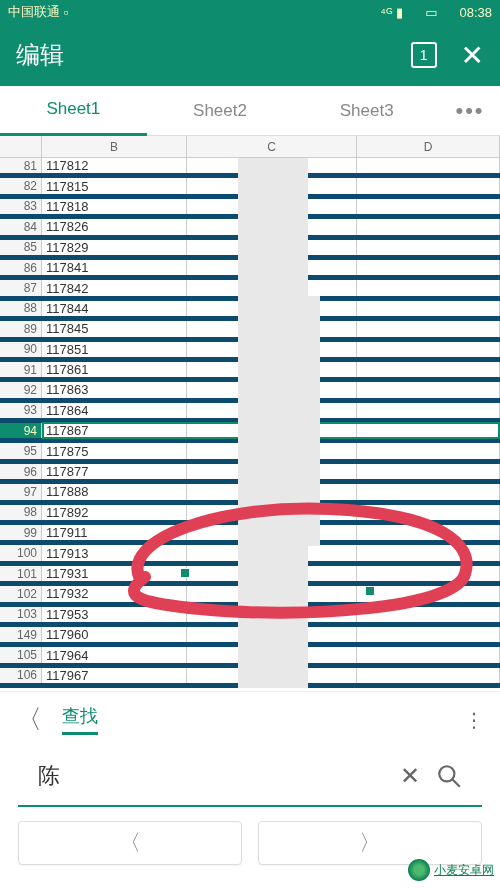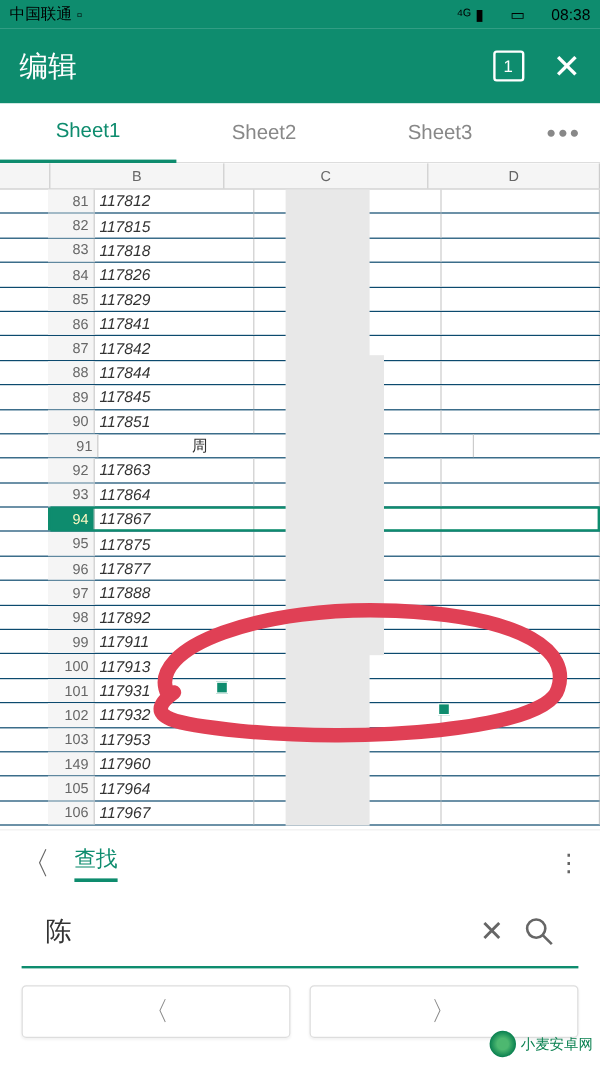--- a/index.html
+++ b/index.html
@@ -1,18 +1,18 @@
 <!DOCTYPE html>
 <html><head>
 <meta charset="utf-8">
 <style>
 * { margin: 0; padding: 0; box-sizing: border-box; font-family: -apple-system, sans-serif; }
 body { width: 500px; height: 889px; background: #fff; position: relative; overflow: hidden; }
 
-.status-bar { height: 24px; background: #0e8c6e; color: #000000; display: flex; align-items: center; justify-content: space-between; padding: 0 8px; font-size: 13px; }
+.status-bar { height: 24px; background: #0e8c6e; color: #fef9c3; display: flex; align-items: center; justify-content: space-between; padding: 0 8px; font-size: 13px; }
 .status-left { display: flex; align-items: center; gap: 4px; }
 .status-right { display: flex; align-items: center; gap: 22px; }
 
 .header { height: 62px; background: #0e8c6e; color: #fff; display: flex; align-items: center; justify-content: space-between; padding: 0 16px; }
 .header-title { font-size: 24px; font-weight: 300; }
 .header-actions { display: flex; align-items: center; gap: 24px; }
 .tab-icon { width: 26px; height: 26px; border: 2px solid #fff; border-radius: 3px; display: flex; align-items: center; justify-content: center; font-size: 14px; }
 .close-x { font-size: 28px; font-weight: 300; }
 
 .sheet-tabs { height: 50px; display: flex; align-items: center; border-bottom: 1px solid #ddd; }
@@ -21,25 +21,25 @@
 .sheet-more { width: 60px; text-align: center; font-size: 22px; color: #888; letter-spacing: 2px; padding: 12px 0; }
 
 .spreadsheet { position: relative; background: #fff; height: 555px; overflow: hidden; }
 .col-headers { display: flex; height: 22px; background: #f5f5f5; border-bottom: 1px solid #ccc; font-size: 12px; color: #666; }
 .corner { width: 42px; border-right: 1px solid #ccc; }
 .ch { border-right: 1px solid #ccc; display: flex; align-items: center; justify-content: center; }
 .ch-b { width: 145px; }
 .ch-c { width: 170px; }
 .ch-d { width: 143px; }
 
-.row { display: flex; height: 20.4px; border-bottom: 1px solid #0c4a6e; font-size: 13px; color: #333; padding-left: 40px; }
+.row { display: flex; height: 20.4px; border-bottom: 5px solid #0c4a6e; font-size: 13px; color: #333; }
 .rh { width: 42px; background: #f5f5f5; border-right: 1px solid #ccc; display: flex; align-items: center; justify-content: flex-end; padding-right: 4px; color: #666; font-size: 12px; }
 .rh.sel { background: #0e8c6e; color: #fef9c3; }
 .cell { border-right: 1px solid #ccc; display: flex; align-items: center; padding: 0 4px; overflow: hidden; white-space: nowrap; }
-.cell-b { width: 145px; font-style: italic; }
+.cell-b { width: 145px; }
 .cell-c { width: 170px; justify-content: center; }
 .cell-d { width: 143px; }
 
 .row.selected { position: relative; }
 .row.selected::before { content: ""; position: absolute; left: 42px; right: 0; top: -1px; bottom: -1px; border: 2px solid #0e8c6e; pointer-events: none; }
 .sel-handle { position: absolute; width: 10px; height: 10px; background: #0e8c6e; border: 1px solid #fff; z-index: 3; }
 .sh1 { left: 180px; top: 432px; }
 .sh2 { left: 365px; top: 450px; }
 
 .pix-blur { position: absolute; background: #e8e8e8; z-index: 1; }
@@ -52,21 +52,21 @@
 .find-more { margin-left: auto; font-size: 20px; color: #666; }
 
 .search-row { height: 60px; display: flex; align-items: center; padding: 0 20px; gap: 16px; border-bottom: 2px solid #0e8c6e; margin: 0 18px; }
 .search-input { flex: 1; font-size: 22px; color: #333; border: none; outline: none; }
 .search-clear { font-size: 24px; color: #666; }
 .search-go { width: 26px; height: 26px; }
 
 .nav-row { height: 60px; display: flex; align-items: center; justify-content: center; gap: 16px; padding: 12px 18px 0; }
 .nav-btn { flex: 1; height: 44px; border: 1px solid #ddd; border-radius: 4px; background: #fff; display: flex; align-items: center; justify-content: center; font-size: 22px; color: #888; box-shadow: 0 1px 2px rgba(0,0,0,0.05); }
 
-.watermark { position: absolute; right: 6px; bottom: 8px; font-size: 12px; color: #0a8050; display: flex; align-items: center; gap: 4px; z-index: 10; }
+.watermark { position: absolute; right: 6px; bottom: 8px; font-size: 12px; color: #0a8050; display: flex; align-items: center; gap: 4px; z-index: 10; text-decoration: underline; }
 .wm-icon { width: 22px; height: 22px; background: radial-gradient(circle, #4db870 30%, #0a8050 70%); border-radius: 50%; }
 </style>
 </head>
 <body>
 
 <div class="status-bar">
   <div class="status-left">
     <span>中国联通</span>
     <span>▫</span>
   </div>
@@ -157,20 +157,21 @@
         <div class="cell cell-d"></div>
       </div>
       <div class="row">
         <div class="rh">90</div>
         <div class="cell cell-b">117851</div>
         <div class="cell cell-c">韩</div>
         <div class="cell cell-d"></div>
       </div>
       <div class="row">
         <div class="rh">91</div>
+        <div class="cell cell-b">117861</div>
         <div class="cell cell-c">周</div>
         <div class="cell cell-d"></div>
       </div>
       <div class="row">
         <div class="rh">92</div>
         <div class="cell cell-b">117863</div>
         <div class="cell cell-c"></div>
         <div class="cell cell-d"></div>
       </div>
       <div class="row">

